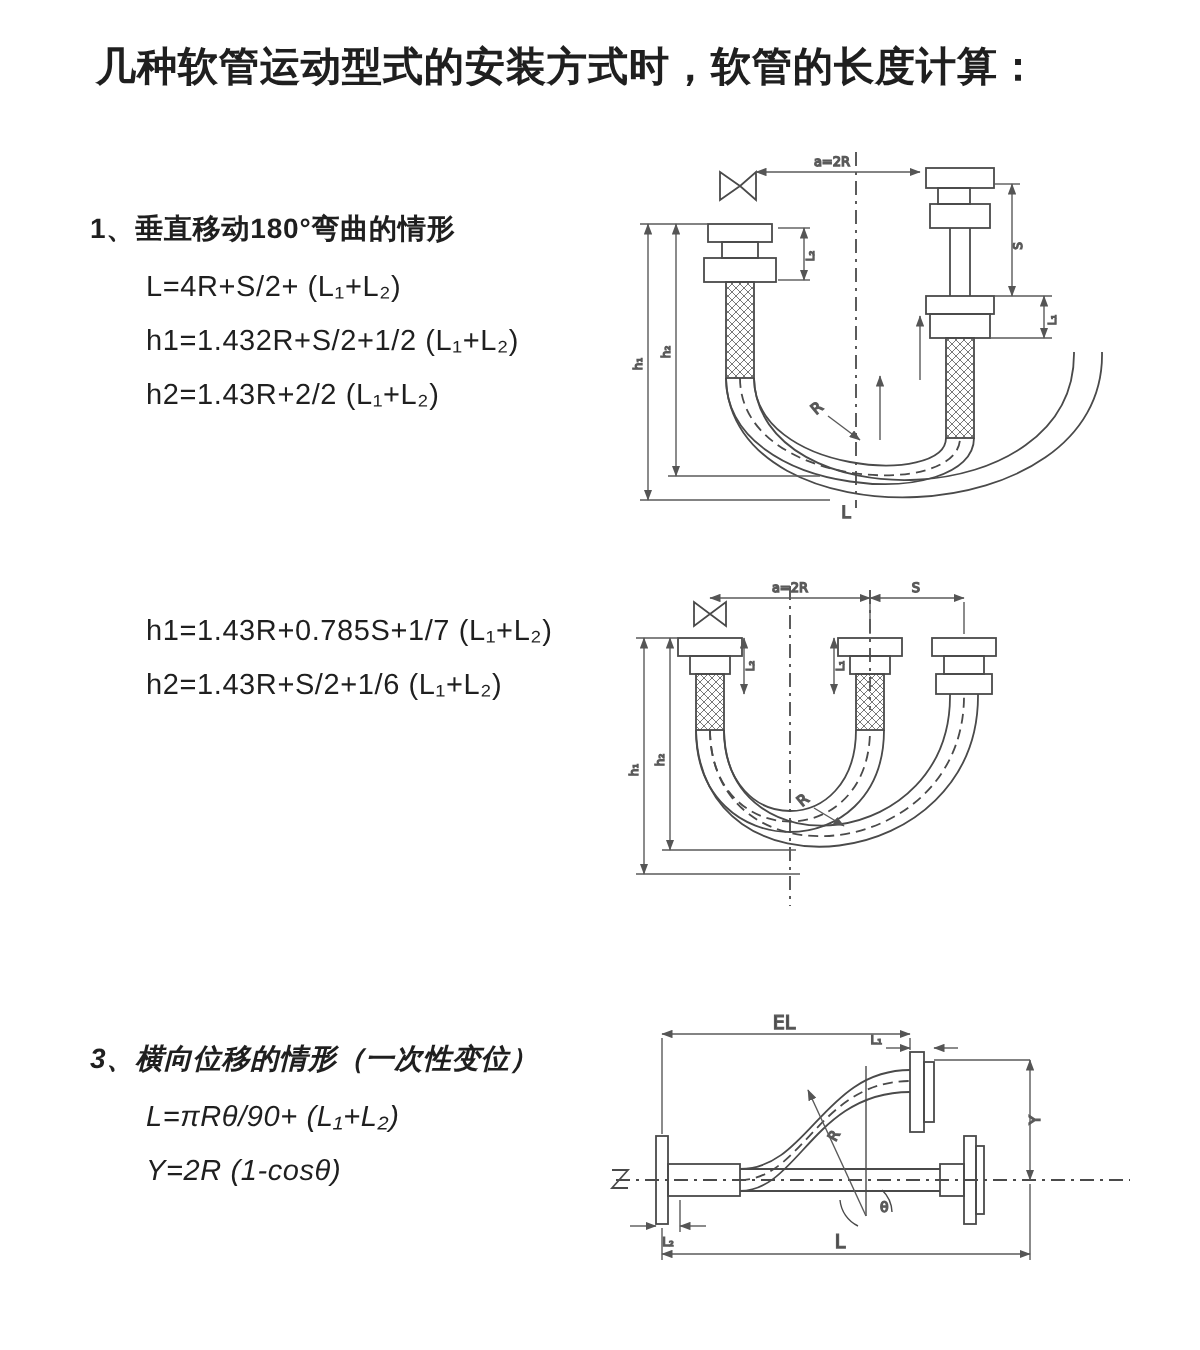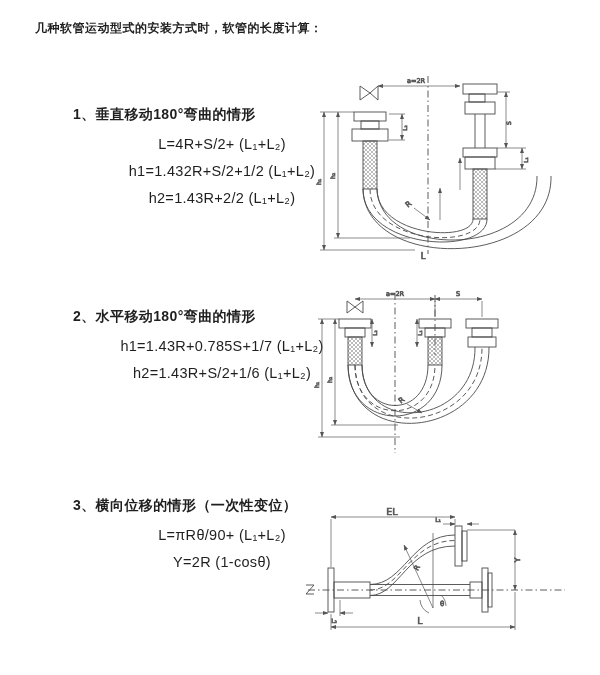--- a/index.html
+++ b/index.html
@@ -1,27 +1,27 @@
 <!DOCTYPE html>
 <html><head>
 <meta charset="utf-8">
 <style>
   html,body{margin:0;padding:0;background:#e8e8e8;}
   .page{
     position:relative;width:600px;height:675px;background:#ffffff;
     font-family:"Liberation Sans","DejaVu Sans",sans-serif;color:#1f1f1f;
     overflow:hidden;margin:0 auto;
   }
-  .title{position:absolute;left:35px;top:20px;font-size:12px;font-weight:bold;letter-spacing:.5px;}
-  .section{position:absolute;margin-left:28px;}
+  .title{position:absolute;left:48px;top:20px;font-size:20px;font-weight:bold;letter-spacing:.5px;}
+  .section{position:absolute;}
   .sec1{left:45px;top:106px;width:270px;}
   .sec2{left:45px;top:308px;width:270px;}
-  .sec3{left:45px;top:497px;width:270px;}
+  .sec3{left:45px;top:521px;width:270px;font-style:italic;}
   .sec-heading{font-size:14px;font-weight:bold;letter-spacing:.4px;margin:0 0 12px 0;}
-  .formula{font-size:14.5px;margin:0 0 11px 28px;letter-spacing:.3px;white-space:nowrap;text-align:center;}
+  .formula{font-size:14.5px;margin:0 0 11px 28px;letter-spacing:.3px;white-space:nowrap;}
   .diagram{position:absolute;}
   .d1{left:310px;top:70px;width:290px;height:190px;}
   .d2{left:310px;top:285px;width:290px;height:175px;}
   .d3{left:300px;top:505px;width:300px;height:150px;}
   svg{display:block;}
   svg text{font-family:"DejaVu Sans","Liberation Sans",sans-serif;fill:#3d3d3d;}
   .draw{stroke:#4a4a4a;stroke-width:0.9;fill:none;}
   .dim{stroke:#5a5a5a;stroke-width:0.7;fill:none;}
   .dash{stroke-dasharray:7 3 1.5 3;}
   .dash2{stroke-dasharray:5 3;}
@@ -34,21 +34,20 @@
   <div class="title">几种软管运动型式的安装方式时，软管的长度计算：</div>
 
   <div class="section sec1">
     <div class="sec-heading">1、垂直移动180°弯曲的情形</div>
     <div class="formula">L=4R+S/2+ (L₁+L₂)</div>
     <div class="formula">h1=1.432R+S/2+1/2 (L₁+L₂)</div>
     <div class="formula">h2=1.43R+2/2 (L₁+L₂)</div>
   </div>
 
   <div class="section sec2">
-    <div class="sec-heading">2、水平移动180°弯曲的情形</div>
     <div class="formula">h1=1.43R+0.785S+1/7 (L₁+L₂)</div>
     <div class="formula">h2=1.43R+S/2+1/6 (L₁+L₂)</div>
   </div>
 
   <div class="section sec3">
     <div class="sec-heading">3、横向位移的情形（一次性变位）</div>
     <div class="formula">L=πRθ/90+ (L₁+L₂)</div>
     <div class="formula">Y=2R (1-cosθ)</div>
   </div>
 

